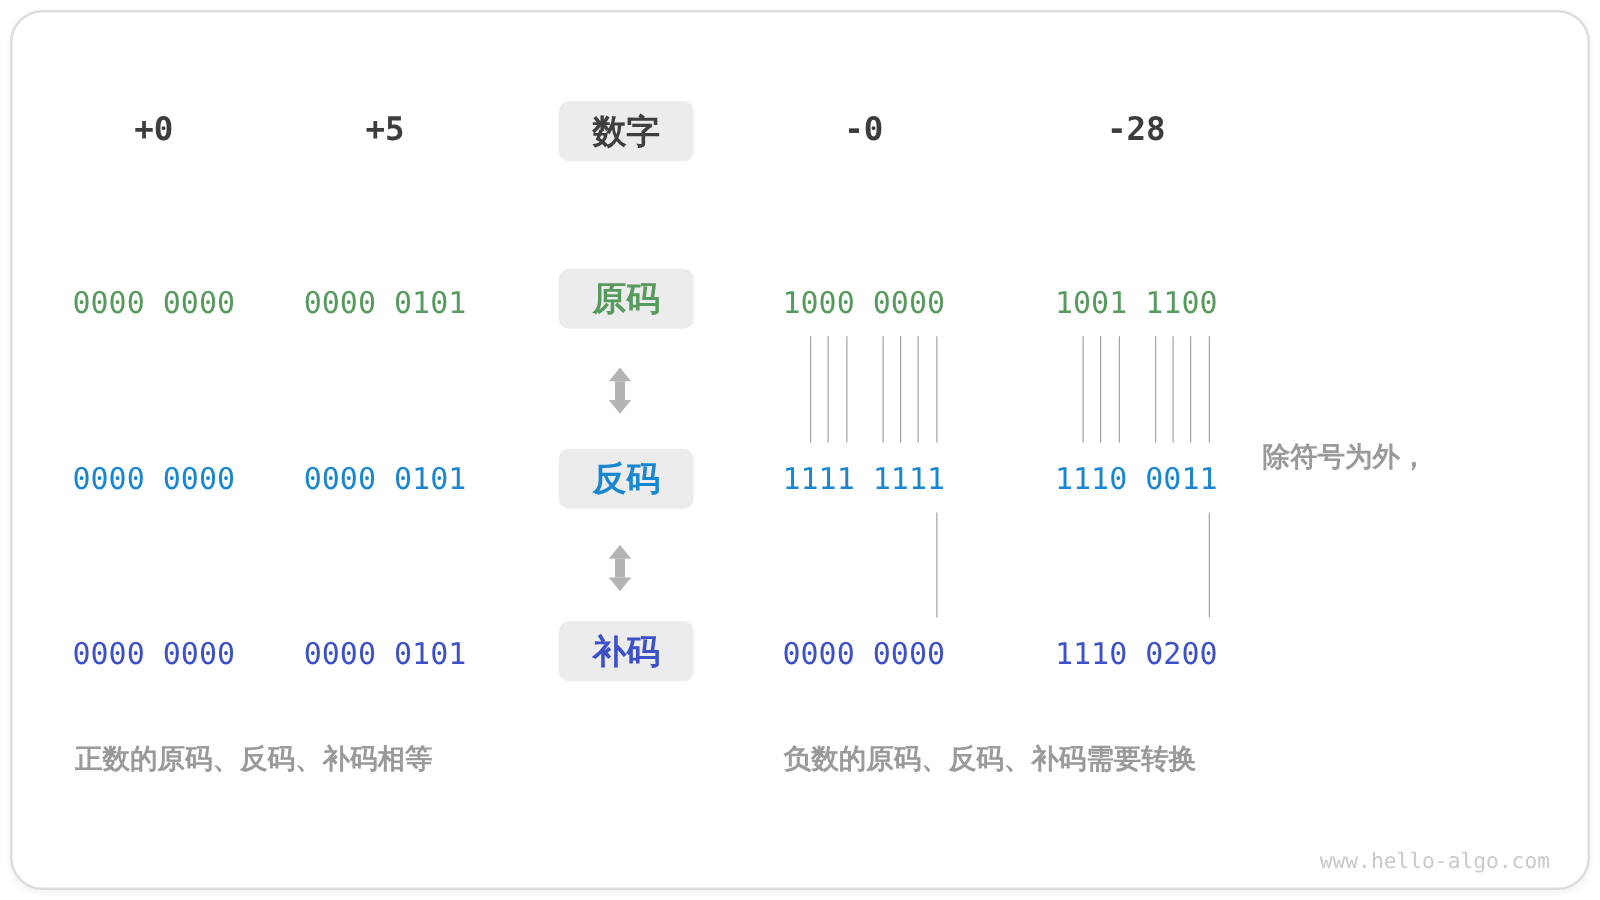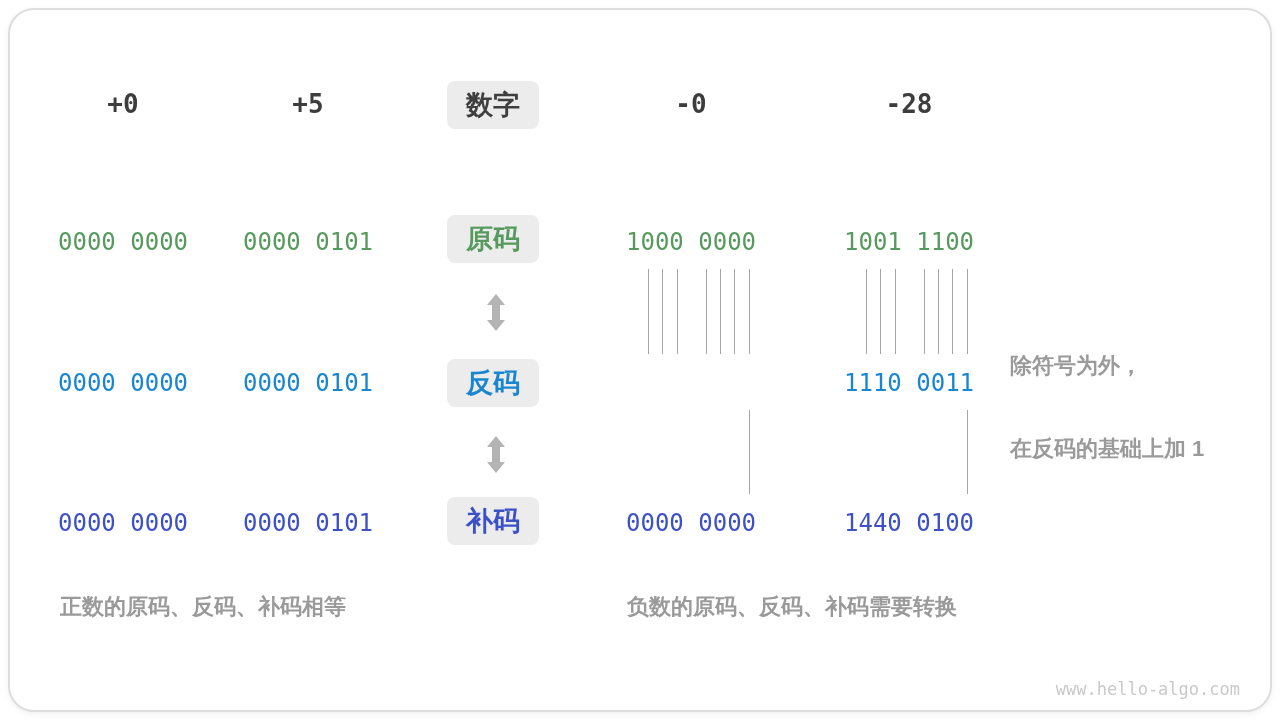--- a/index.html
+++ b/index.html
@@ -16,21 +16,21 @@
     position:absolute;width:130px;text-align:center;transform:translateY(-50%);
     font-family:"DejaVu Sans Mono","Liberation Mono",monospace;
     font-size:26px;font-weight:bold;color:#3d3d3d;white-space:pre;
   }
   .bin{
     position:absolute;width:132px;text-align:left;transform:translateY(-50%);
     font-family:"DejaVu Sans Mono","Liberation Mono",monospace;
     font-size:24px;white-space:pre;
   }
   .label-box{
-    position:absolute;left:447px;width:92px;height:48px;border-radius:8px;
+    position:absolute;left:447px;width:108px;height:48px;border-radius:8px;
     background:#ececec;display:flex;align-items:center;justify-content:center;
     font-size:27px;font-weight:bold;color:#3f3f3f;
   }
   .arrow{position:absolute;left:487px;width:18px;}
   .arrow .tri-up{width:0;height:0;border-left:9px solid transparent;border-right:9px solid transparent;border-bottom:11px solid #b4b4b4;}
   .arrow .shaft{width:8px;height:15px;margin:0 auto;background:#b4b4b4;}
   .arrow .tri-down{width:0;height:0;border-left:9px solid transparent;border-right:9px solid transparent;border-top:11px solid #b4b4b4;}
   .vline{position:absolute;width:1px;background:#a6a6a6;}
   .annotation{
     position:absolute;left:1010px;font-size:22px;font-weight:bold;color:#9a9a9a;
@@ -81,31 +81,31 @@
     <div class="tri-down"></div>
   </div>
 
   <span class="bin" style="left: 58px; top: 242px; color: rgb(87, 154, 93);">0000 0000</span>
   <span class="bin" style="left: 243px; top: 242px; color: rgb(87, 154, 93);">0000 0101</span>
   <span class="bin" style="left: 626px; top: 242px; color: rgb(87, 154, 93);">1000 0000</span>
   <span class="bin" style="left: 844px; top: 242px; color: rgb(87, 154, 93);">1001 1100</span>
 
   <span class="bin" style="left: 58px; top: 383px; color: rgb(25, 134, 210);">0000 0000</span>
   <span class="bin" style="left: 243px; top: 383px; color: rgb(25, 134, 210);">0000 0101</span>
+  <span class="bin" style="left: 626px; top: 383px; color: rgb(25, 134, 210);">1111 1111</span>
   <span class="bin" style="left: 844px; top: 383px; color: rgb(25, 134, 210);">1110 0011</span>
 
   <span class="bin" style="left: 58px; top: 523px; color: rgb(60, 80, 200);">0000 0000</span>
   <span class="bin" style="left: 243px; top: 523px; color: rgb(60, 80, 200);">0000 0101</span>
   <span class="bin" style="left: 626px; top: 523px; color: rgb(60, 80, 200);">0000 0000</span>
-  <span class="bin" style="left: 844px; top: 523px; color: rgb(60, 80, 200);">1440 0100</span>
+  <span class="bin" style="left: 844px; top: 523px; color: rgb(60, 80, 200);">1110 0200</span>
 
   <div class="annotation" style="top:278px">
     <div>除符号为外，</div>
   </div>
-  <div class="annotation" style="top:431px">在反码的基础上加 1</div>
 
   <span class="caption" style="left:60px;top:607px">正数的原码、反码、补码相等</span>
   <span class="caption" style="left:627px;top:607px">负数的原码、反码、补码需要转换</span>
 
   <span class="watermark">www.hello-algo.com</span>
 <div class="vline" style="left: 647.7px; top: 269px; height: 85px; background: rgb(166, 166, 166);"></div>
     <div class="vline" style="left: 662.1px; top: 269px; height: 85px; background: rgb(166, 166, 166);"></div>
     <div class="vline" style="left: 676.6px; top: 269px; height: 85px; background: rgb(166, 166, 166);"></div>
     <div class="vline" style="left: 705.5px; top: 269px; height: 85px; background: rgb(166, 166, 166);"></div>
     <div class="vline" style="left: 719.9px; top: 269px; height: 85px; background: rgb(166, 166, 166);"></div>

